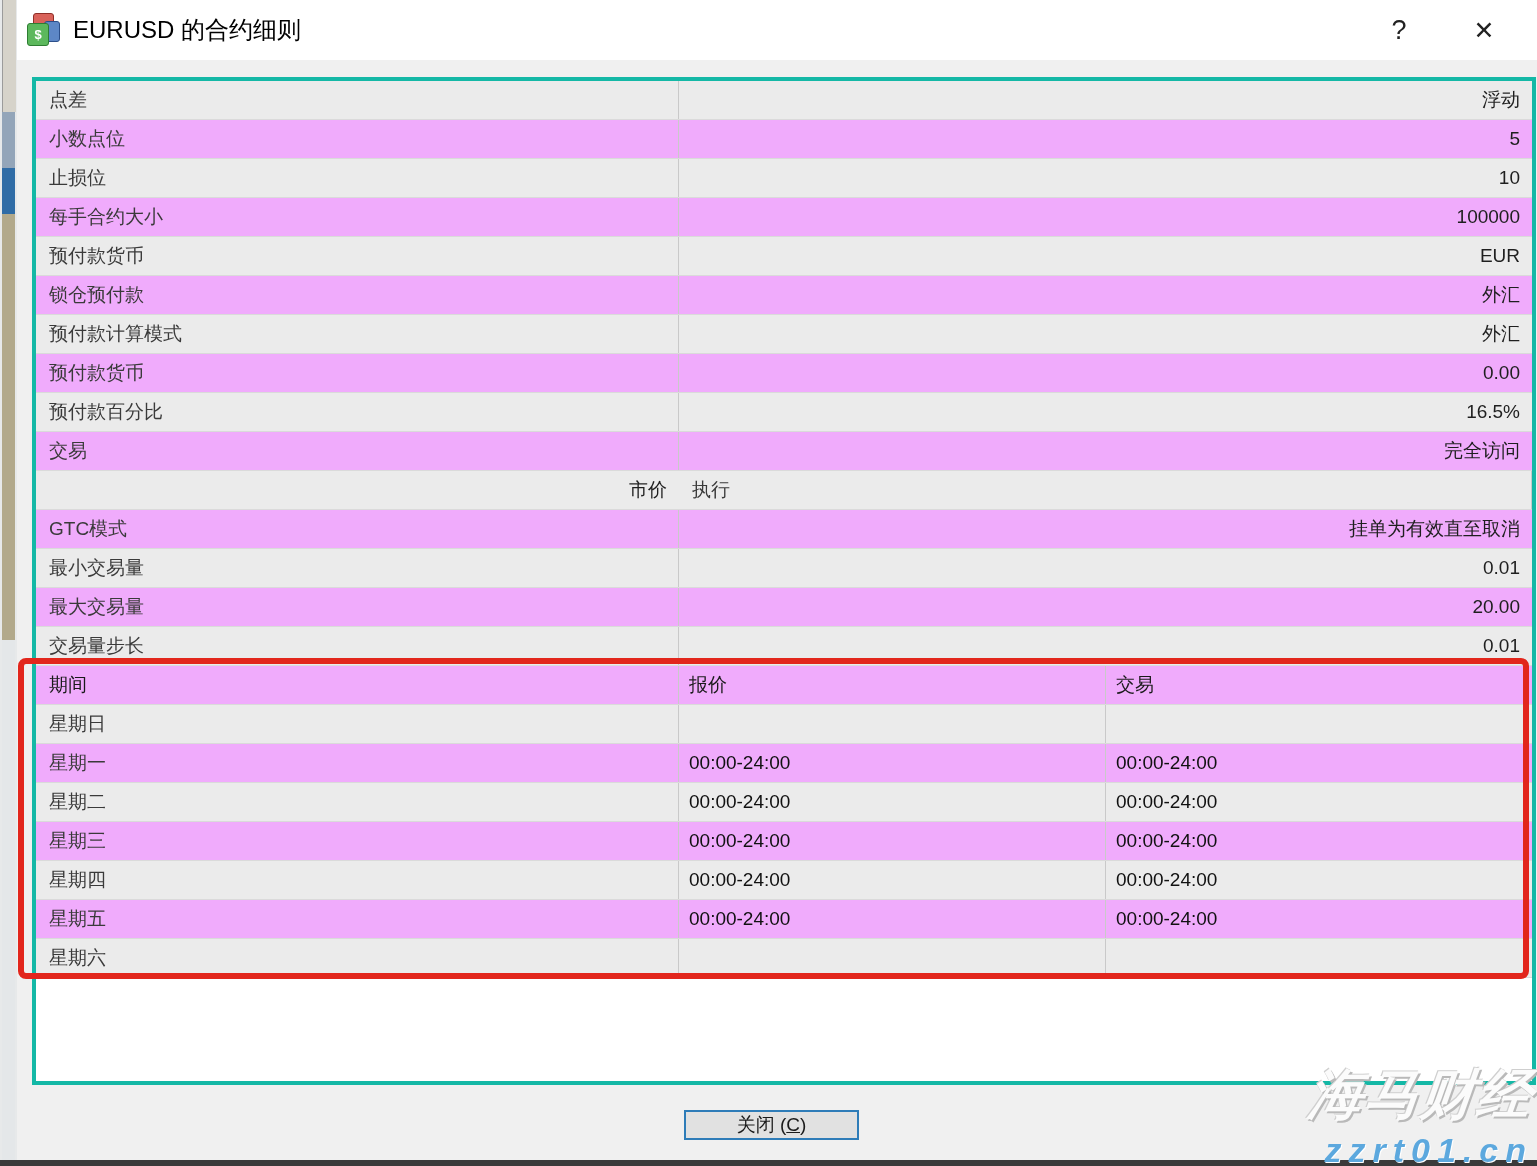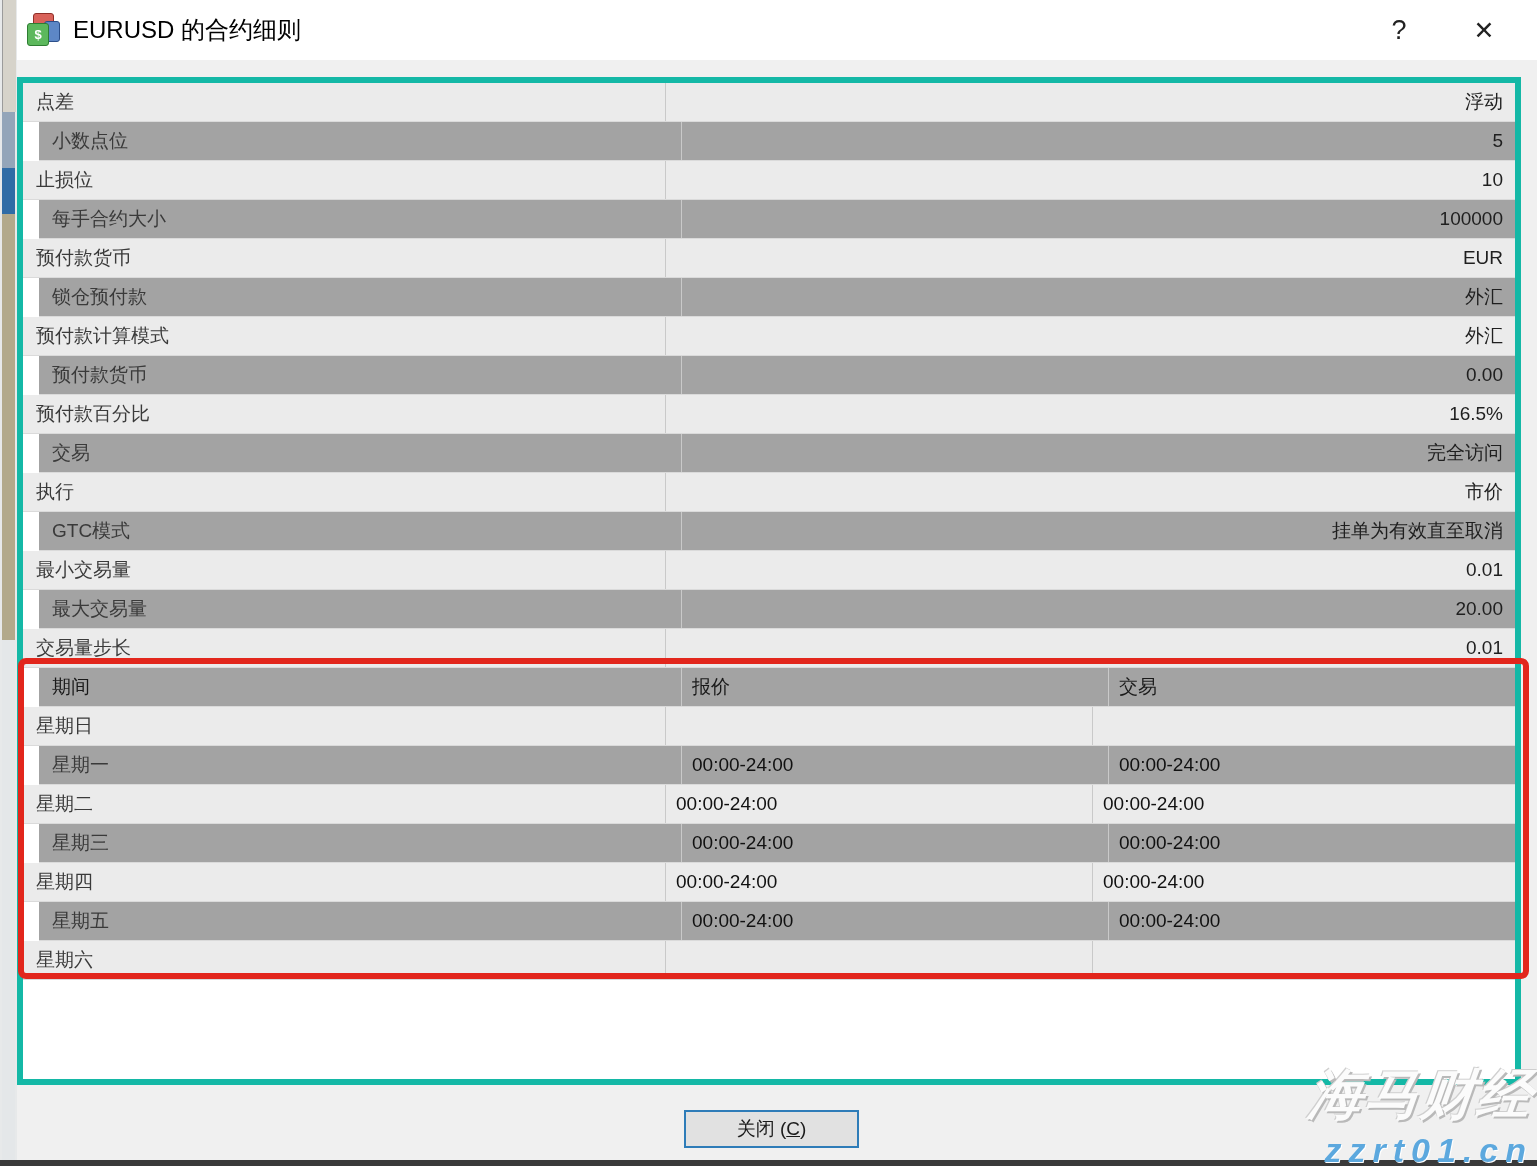--- a/index.html
+++ b/index.html
@@ -27,41 +27,41 @@
   .card-blue{left:19px;top:9px;width:14px;height:19px;background:#5d87c6;border:1px solid #2c4f8a;}
   .card-green{left:2px;top:11px;width:20px;height:21px;background:#5cb85c;border:1px solid #2e7d32;
     display:flex;align-items:center;justify-content:center;color:#fff;font-size:13px;font-weight:bold;}
   .title-text{margin-left:12px;font-size:24px;color:#000;}
   .tb-btn{position:absolute;top:0;height:60px;width:48px;display:flex;align-items:center;justify-content:center;
     font-size:25px;color:#222;cursor:default;}
   .help-btn{left:1358px;font-size:27px;}
   .close-btn{left:1443px;font-weight:300;}
 
   
-  .table-wrap{position:absolute;left:0;top:77px;width:1504px;height:1008px;background:#ffffff;
-    border:6px solid #14b8a6;box-sizing:border-box;}
+  .table-wrap{position:absolute;left:15px;top:77px;width:1504px;height:1008px;background:#ffffff;
+    border:4px solid #14b8a6;box-sizing:border-box;}
   .row{height:39px;display:grid;box-sizing:border-box;border-bottom:1px solid #dadada;
     font-size:19px;color:#3a3a3a;align-items:center;}
   .row.gray{background:#ebebeb;}
-  .row.white{background:#a3a3a3;margin-left:16px;}
+  .row.white{background:#f0abfc;}
   .spec-row{grid-template-columns:643px 1fr;}
   .sess-row{grid-template-columns:643px 427px 1fr;}
   .cell{height:100%;display:flex;align-items:center;box-sizing:border-box;overflow:hidden;white-space:nowrap;}
   .cell.lbl{padding-left:13px;border-right:1px solid #c9c9c9;}
   .cell.val{justify-content:flex-end;padding-right:12px;color:#1f1f1f;}
   .cell.time{padding-left:10px;color:#111;border-right:1px solid #c9c9c9;}
   .cell.time:last-child{border-right:none;}
   .sess-header .cell{font-weight:normal;color:#1a1a1a;}
 
   
   .red-box{position:absolute;left:1px;top:658px;width:1511px;height:321px;box-sizing:border-box;
     border:6px solid var(--highlight-red,#e2261c);border-radius:8px;pointer-events:none;z-index:5;}
 
   
-  .footer-btn{position:absolute;left:667px;top:1110px;width:175px;height:38px;box-sizing:border-box;
+  .footer-btn{position:absolute;left:667px;top:1110px;width:175px;height:30px;box-sizing:border-box;
     background:#e1e1e1;border:2px solid var(--button-border-blue,#2e7cb8);
     display:flex;align-items:center;justify-content:center;font-size:19px;color:#1a1a1a;cursor:default;}
   .footer-btn .key{text-decoration:underline;}
 
   
   .bottom-strip{position:absolute;left:0;top:1160px;width:1537px;height:6px;background:#3a3a3a;}
 
   
   .wm{position:absolute;right:4px;text-align:right;z-index:6;pointer-events:none;}
   .wm1{bottom:34px;font-size:54px;font-weight:bold;font-style:italic;color:#fbfbfb;letter-spacing:2px;
@@ -131,22 +131,22 @@
         </div>
         <div class="row spec-row gray">
           <div class="cell lbl">预付款百分比</div>
           <div class="cell val">16.5%</div>
         </div>
         <div class="row spec-row white">
           <div class="cell lbl">交易</div>
           <div class="cell val">完全访问</div>
         </div>
         <div class="row spec-row gray">
+          <div class="cell val">市价</div>
           <div class="cell lbl">执行</div>
-          <div class="cell val">市价</div>
         </div>
         <div class="row spec-row white">
           <div class="cell lbl">GTC模式</div>
           <div class="cell val">挂单为有效直至取消</div>
         </div>
         <div class="row spec-row gray">
           <div class="cell lbl">最小交易量</div>
           <div class="cell val">0.01</div>
         </div>
         <div class="row spec-row white">

